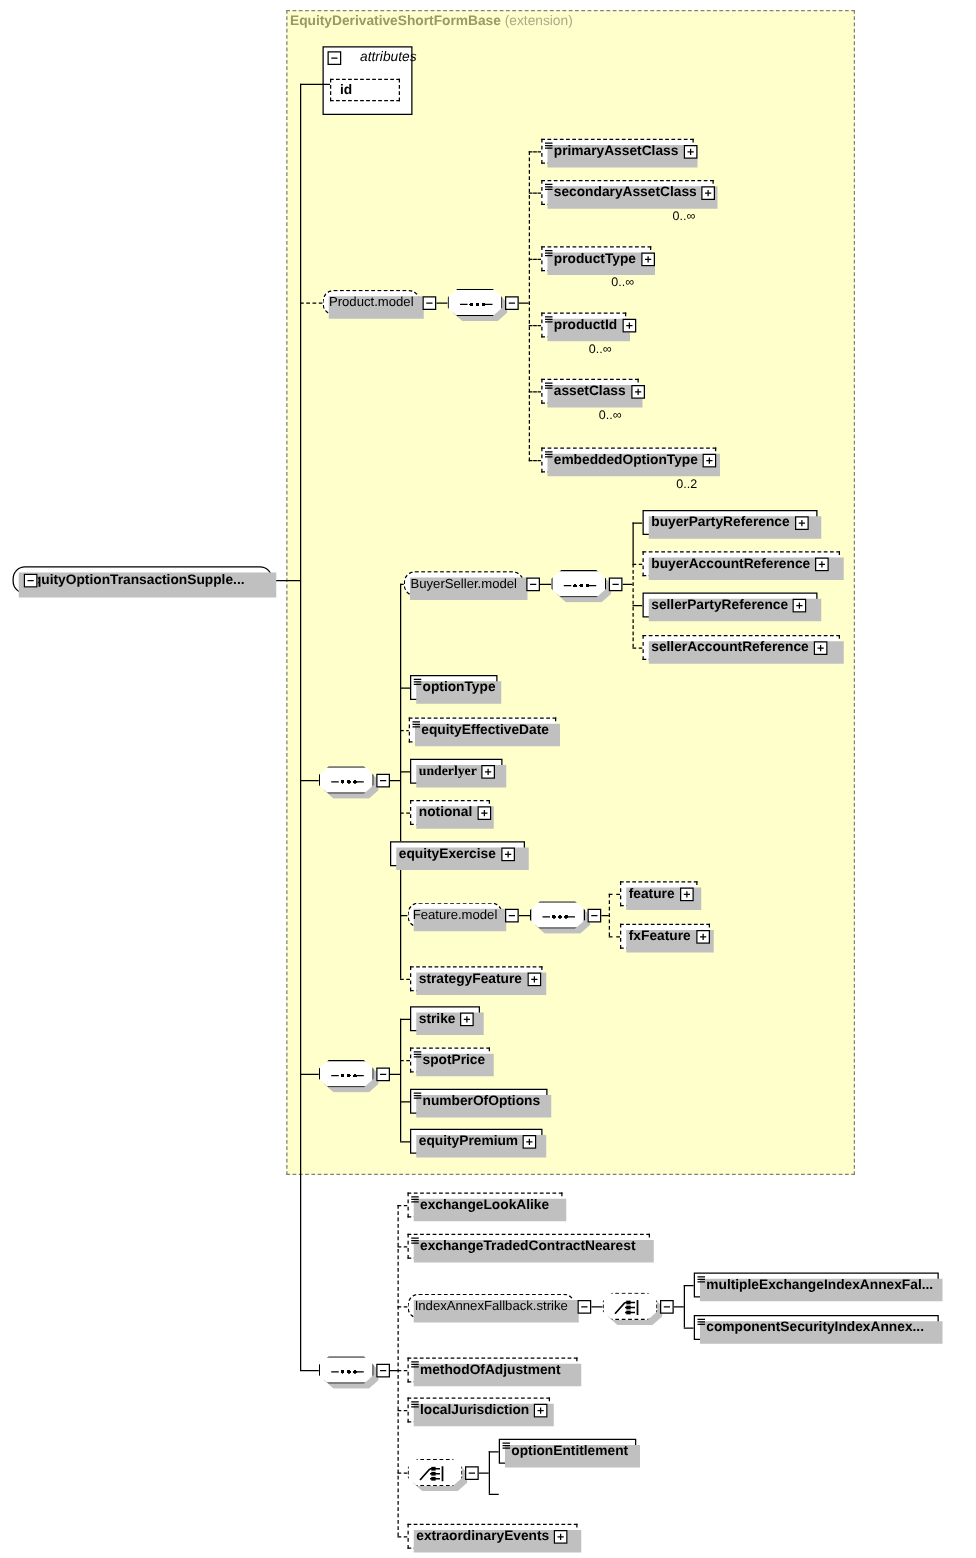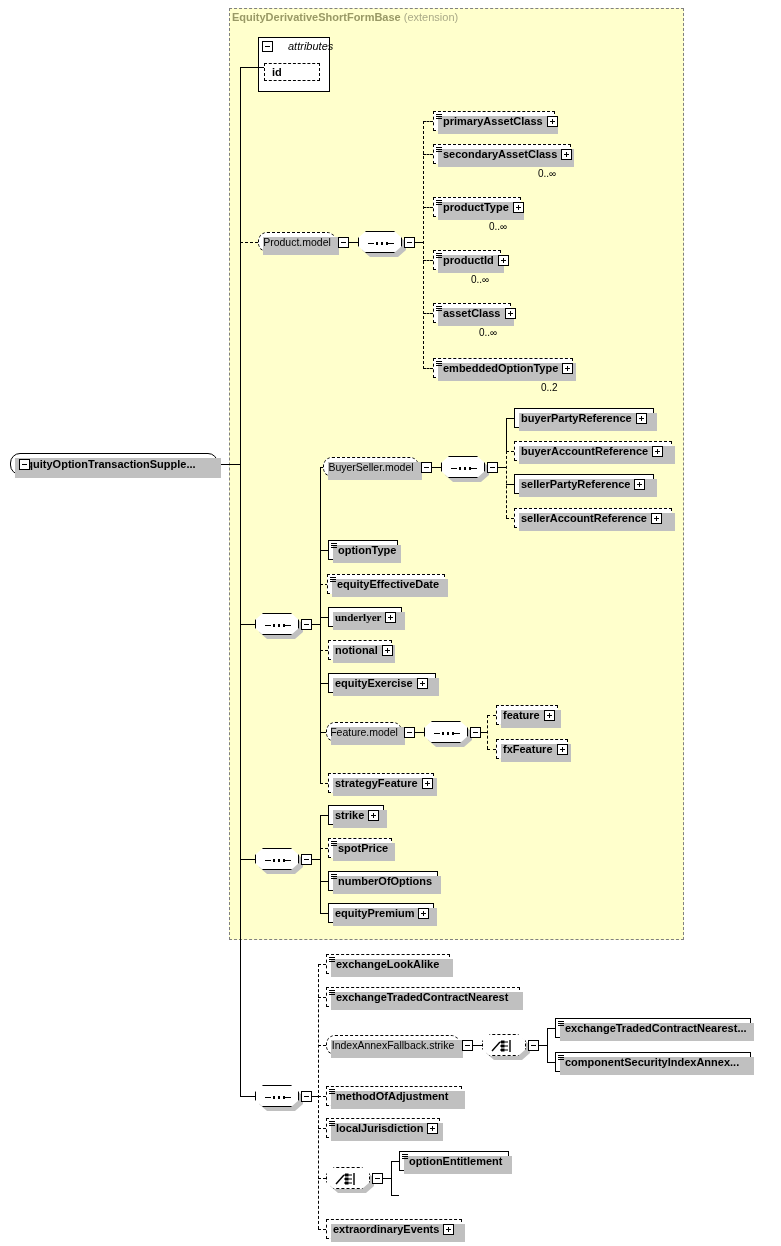--- a/index.html
+++ b/index.html
@@ -349,21 +349,21 @@
     <span class="pm plus"></span>
   </div>
 
   <div class="dl h zline" style="left:320px;top:650px;width:8px;"></div>
   <div class="node opt z1" style="left:328px;top:640px;width:64px;padding-left:6px;">
     <span>notional</span>
     <span class="pm plus"></span>
   </div>
 
   <div class="ln h zline" style="left:320px;top:683px;width:8px;"></div>
-  <div class="node z1" style="left:328px;top:673px;width:108px;padding-left:6px;">
+  <div class="node z1" style="left:312px;top:673px;width:108px;padding-left:6px;">
     <span>equityExercise</span>
     <span class="pm plus"></span>
   </div>
 
   <div class="dl h zline" style="left:320px;top:732px;width:6px;"></div>
   <div class="model z1" style="left:326px;top:722px;width:76px;">
     <span>Feature.model</span>
   </div>
   <div class="pm z1" style="left:404px;top:727px;"></div>
   <div class="ln h zline" style="left:415px;top:732px;width:9px;"></div>
@@ -464,21 +464,21 @@
       <path d="M19 1 L19 13" stroke="#000" stroke-width="1.4" fill="none"></path>
     </svg>
   </div>
   <div class="pm z1" style="left:528px;top:1040px;"></div>
   <div class="ln h zline" style="left:539px;top:1045px;width:8px;"></div>
   <div class="ln v zline" style="left:547px;top:1028px;height:34px;"></div>
 
   <div class="ln h zline" style="left:547px;top:1028px;width:8px;"></div>
   <div class="node z1" style="left:555px;top:1018px;width:196px;">
     <span class="glyph-lines"></span>
-    <span>exchangeTradedContractNearest...</span>
+    <span>multipleExchangeIndexAnnexFal...</span>
   </div>
 
   <div class="ln h zline" style="left:547px;top:1062px;width:8px;"></div>
   <div class="node z1" style="left:555px;top:1052px;width:196px;">
     <span class="glyph-lines"></span>
     <span>componentSecurityIndexAnnex...</span>
   </div>
 
   <div class="dl h zline" style="left:318px;top:1096px;width:8px;"></div>
   <div class="node opt z1" style="left:326px;top:1086px;width:136px;">

